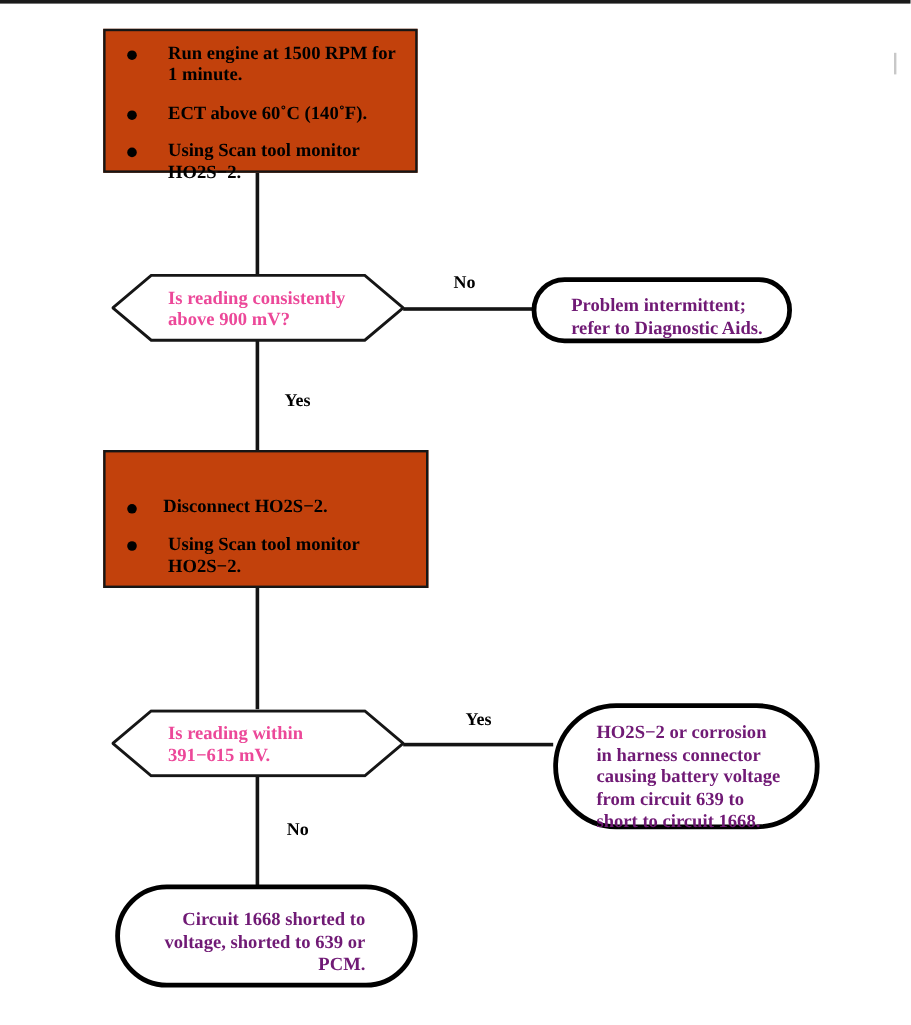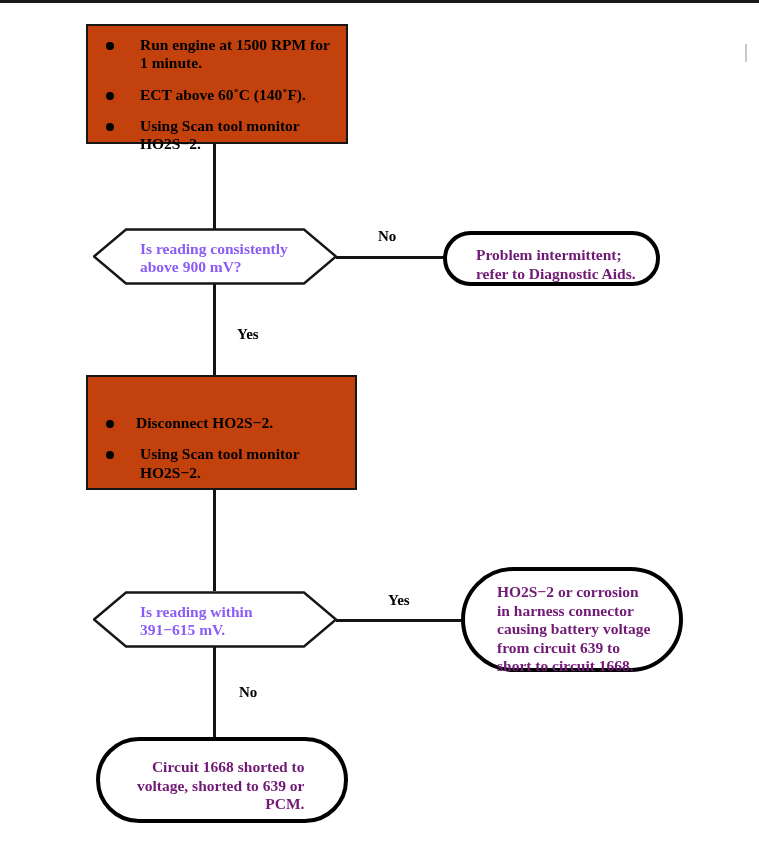--- a/index.html
+++ b/index.html
@@ -101,21 +101,21 @@
     left: 0;
     top: 0;
     display: block;
   }
   .hex-text {
     position: absolute;
     font-family: "Liberation Serif", "DejaVu Serif", serif;
     font-weight: bold;
     font-size: 15.5px;
     line-height: 1.18;
-    color: #8b5cf6;
+    color: #ec4899;
     white-space: pre-line;
   }
 
   
   .terminal {
     position: absolute;
     box-sizing: border-box;
     border: 4px solid #000000;
     background: #ffffff;
     border-radius: 999px;
@@ -202,21 +202,21 @@
   </div>
 
   <div class="hexagon" style="left:93px; top:591px; width:244px; height:57px;">
     <svg width="244" height="57" viewBox="0 0 244 57">
       <polygon points="1,28.5 33,1.5 211,1.5 243,28.5 211,55.5 33,55.5" fill="#ffffff" stroke="#161616" stroke-width="2.4" stroke-linejoin="miter"></polygon>
     </svg>
     <div class="hex-text" style="left:47px; top:12px;">Is reading within
 391−615 mV.</div>
   </div>
 
-  <div class="terminal" style="left:461px; top:567px; width:222px; height:105px;">
+  <div class="terminal" style="left:461px; top:586px; width:222px; height:105px;">
     <div class="terminal-text" style="left:32px; top:12px;">HO2S−2 or corrosion
 in harness connector
 causing battery voltage
 from circuit 639 to
 short to circuit 1668.</div>
   </div>
 
   <div class="terminal" style="left:96px; top:737px; width:252px; height:86px;text-align:right;">
     <div class="terminal-text" style="left:37px; top:17px;">Circuit 1668 shorted to
 voltage, shorted to 639 or

